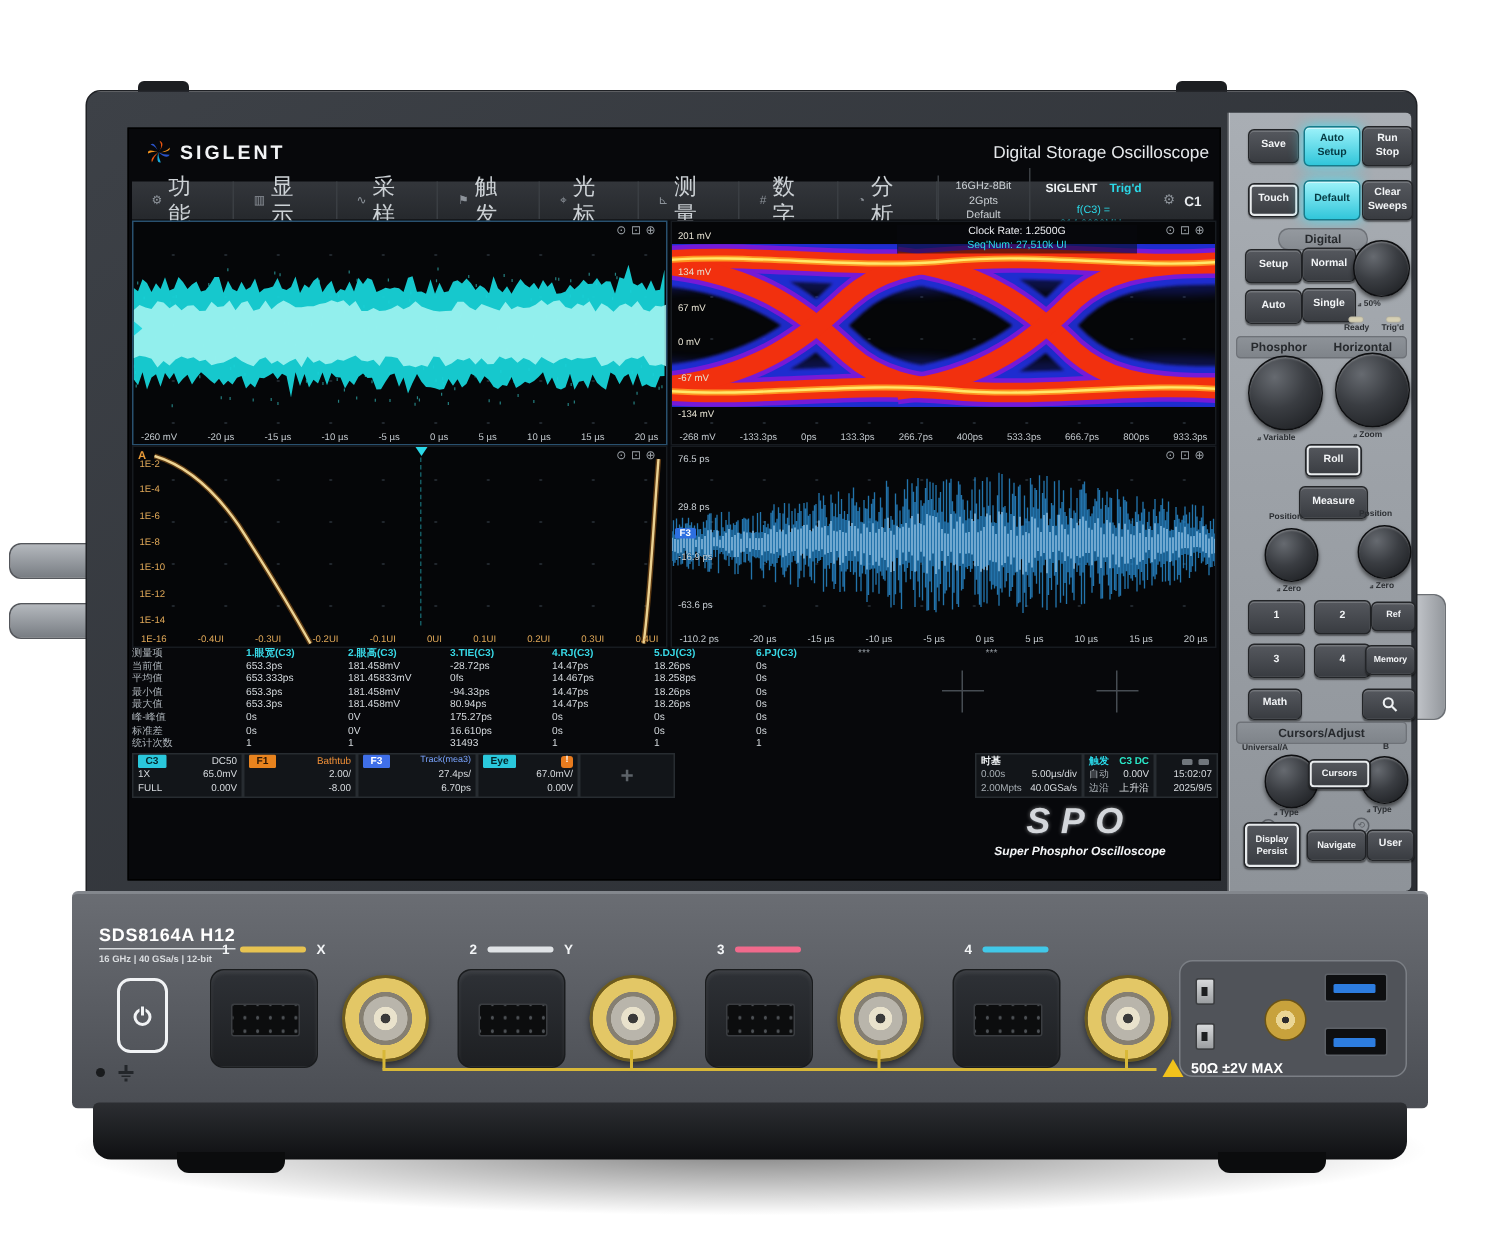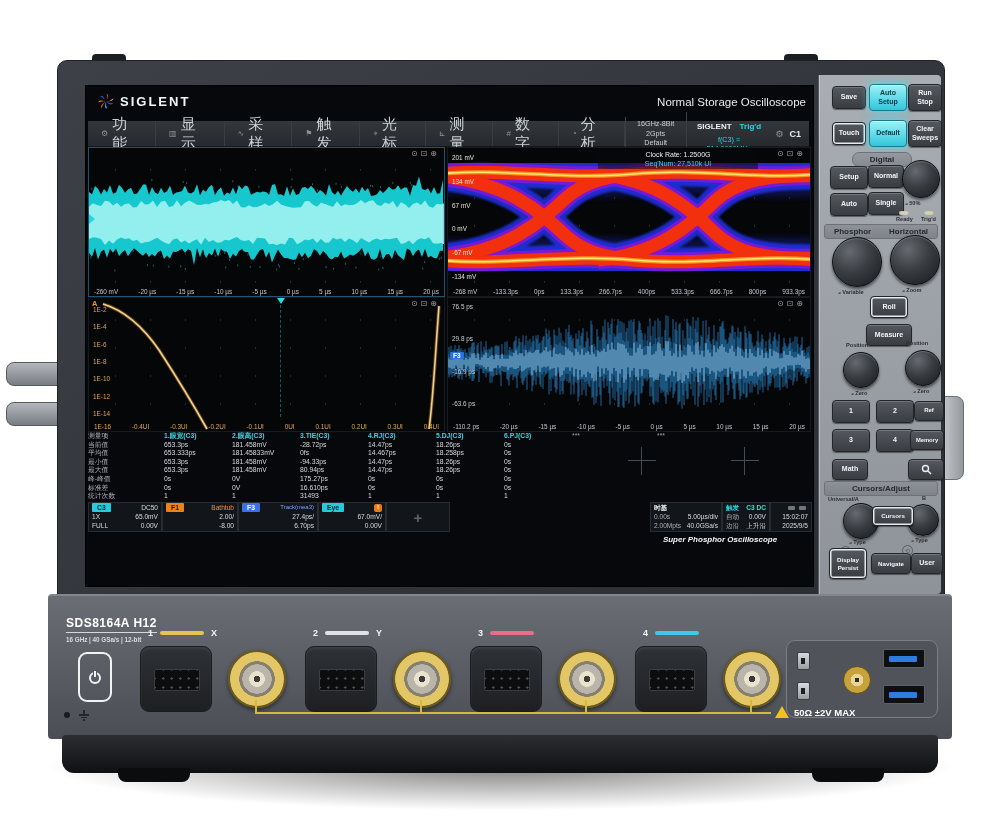--- a/index.html
+++ b/index.html
@@ -169,21 +169,21 @@
         <path d="M0,0 Q9,-2 8,-6 Q5,-1 0,0" fill="#f0921e" transform="rotate(15)"></path>
         <path d="M0,0 Q7,6 9,2 Q4,2 0,0" fill="#2a52c8"></path>
         <path d="M0,0 Q-2,9 2,8 Q0,4 0,0" fill="#18a8d8"></path>
         <path d="M0,0 Q-7,5 -5,8 Q-3,3 0,0" fill="#e85510"></path>
         <path d="M0,0 Q-9,-3 -8,1 Q-4,-1 0,0" fill="#f0921e"></path>
         <path d="M0,0 Q-3,-9 -6,-6 Q-1,-4 0,0" fill="#2a52c8"></path>
       </g>
     </svg>
     <span class="brand-word">SIGLENT</span>
   </div>
-  <div class="scr-title">Normal Storage Oscilloscope</div>
+  <div class="scr-title">Digital Storage Oscilloscope</div>
 
   <div class="menustrip">
     <div id="menu-items" style="display:flex">
         <div class="menu-item">
           <span class="mi-icon">⚙</span>
           <span class="mi-label">功能</span>
         </div>
         <div class="menu-item">
           <span class="mi-icon">▥</span>
           <span class="mi-label">显示</span>
@@ -578,20 +578,21 @@
       </div>
     <div class="crow" style="justify-content:flex-end">
         <span>15:02:07</span>
       </div>
     <div class="crow" style="justify-content:flex-end">
         <span>2025/9/5</span>
       </div>
   </div>
 
   <div class="spo">
+    <div class="spo-word">SPO</div>
     <div class="spo-tag">Super Phosphor Oscilloscope</div>
   </div>
 
   <div class="panel"></div>
 
   <div class="btn" style="left:832px;top:86px;width:30px;height:19px">Save</div>
   <div class="btn cy" style="left:869px;top:84px;width:34px;height:23px">Auto Setup</div>
   <div class="btn" style="left:908px;top:84px;width:30px;height:23px">Run Stop</div>
   <div class="btn outline" style="left:832px;top:122px;width:30px;height:19px">Touch</div>
   <div class="btn cy" style="left:869px;top:120px;width:34px;height:23px">Default</div>

